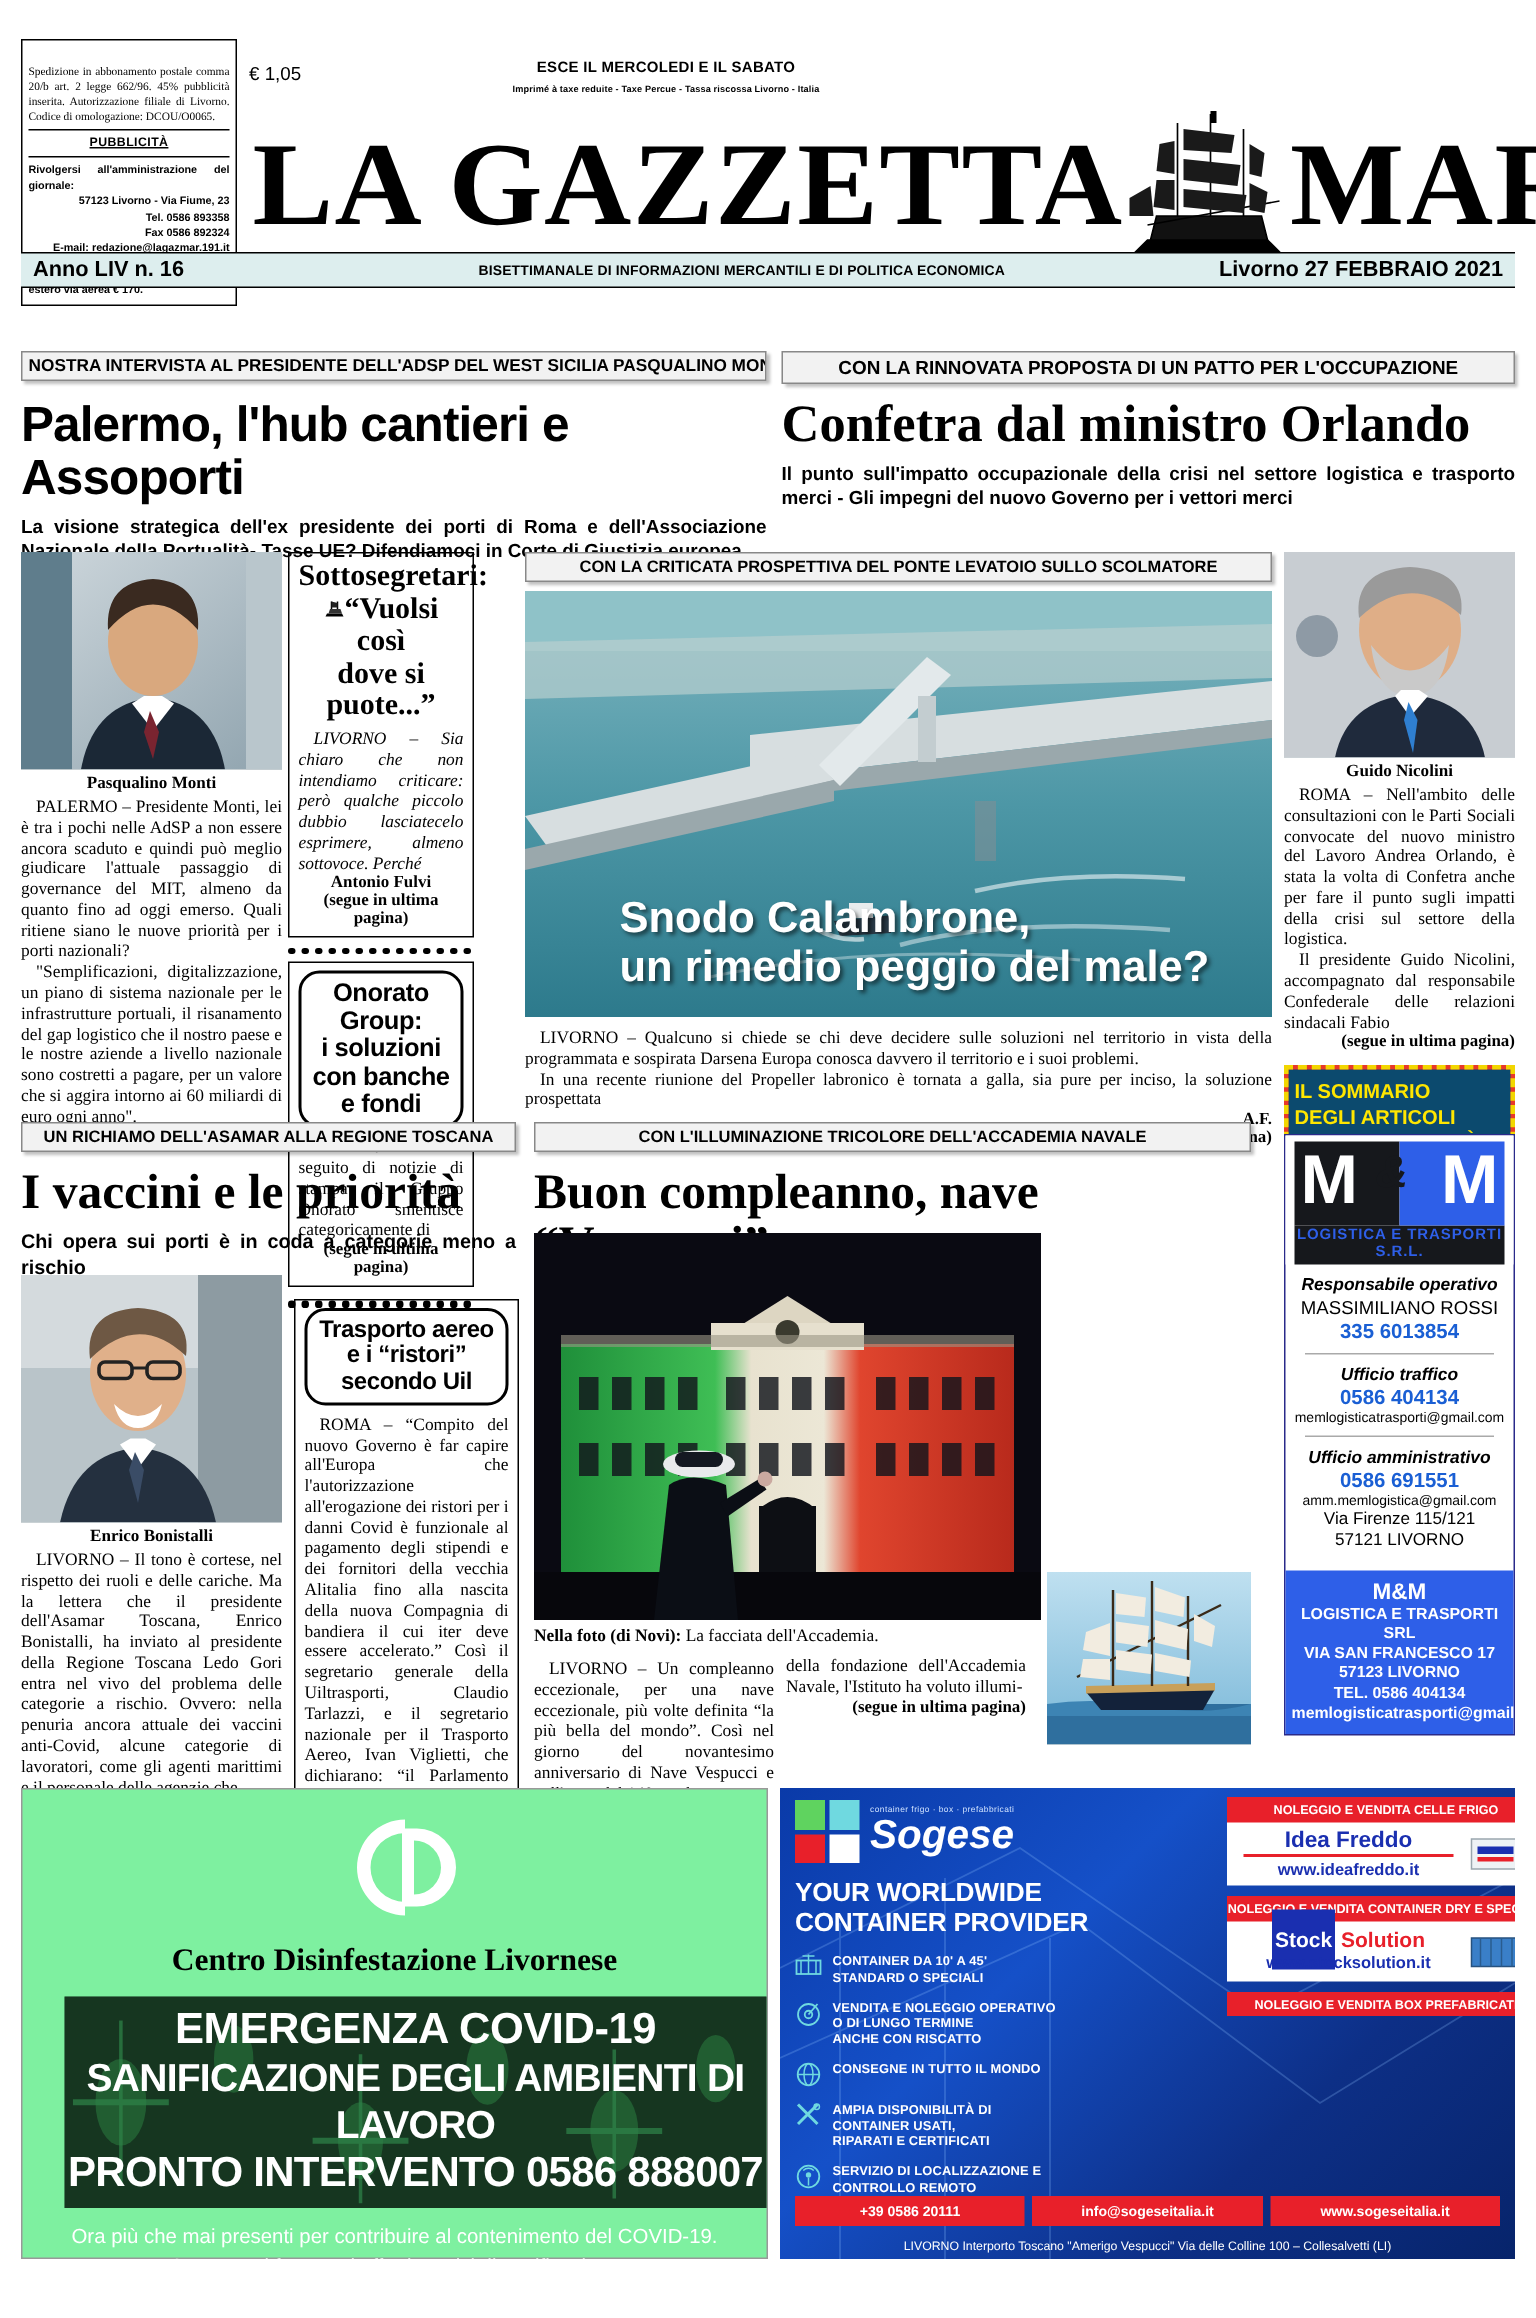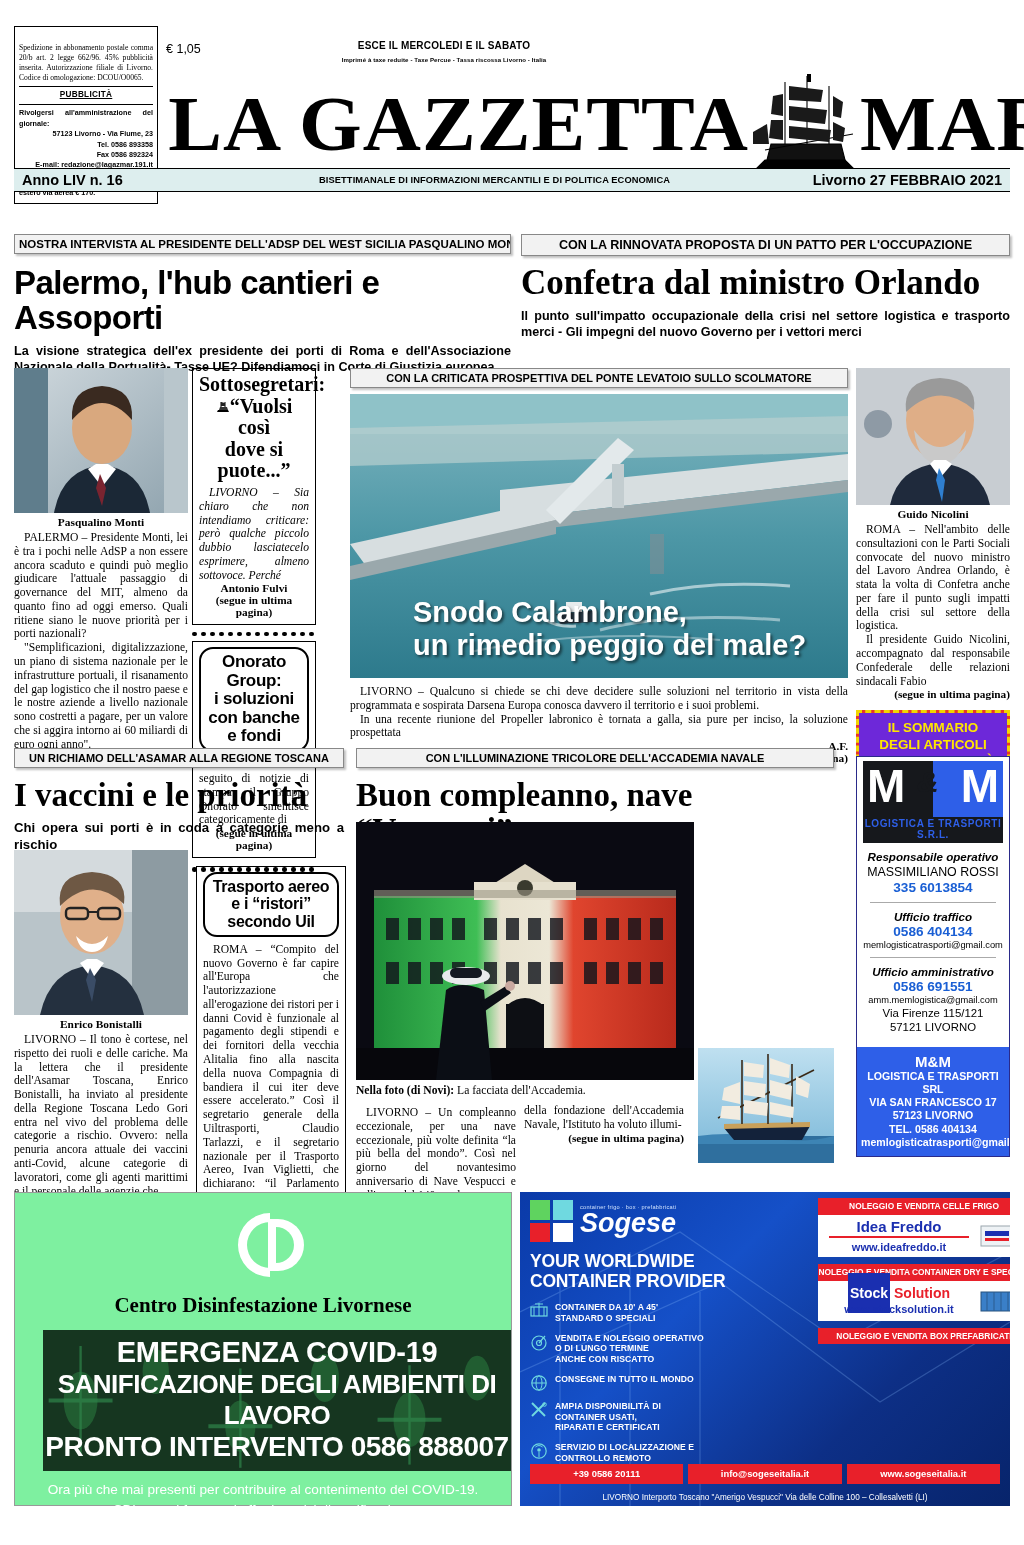--- a/index.html
+++ b/index.html
@@ -95,21 +95,21 @@
     font-family: "Liberation Sans", sans-serif; font-size: 17px; letter-spacing: -.3px;
   }
   .sbox .italic { font-style: italic; }
 
   
   .photo { position: relative; overflow: hidden; background: #9aa7ae; }
   .cap { font-family: "Liberation Serif", serif; font-weight: bold; font-size: 11.4px; text-align: center; margin-top: 3px;}
 
   
   .sommario {
-    border: 3px solid #e8372a; background: #6d28d9; text-align: center;
+    border: 3px solid #e8372a; background: #0c4a6e; 
     padding: 7px 4px; position: relative;
   }
   .sommario:before {
     content:''; position: absolute; inset: -3px; border: 3px dashed #f2d600; pointer-events: none;
   }
   .sommario div { font-family: "Liberation Sans", sans-serif; font-weight: bold; color: #ffe600; font-size: 13.4px; line-height: 1.22; position: relative; }
 
   
   .mm-ad { border: 1px solid #2a2a8a; background: #fff; }
   .mm-logo { background:#fff; padding: 4px 6px 0; }

